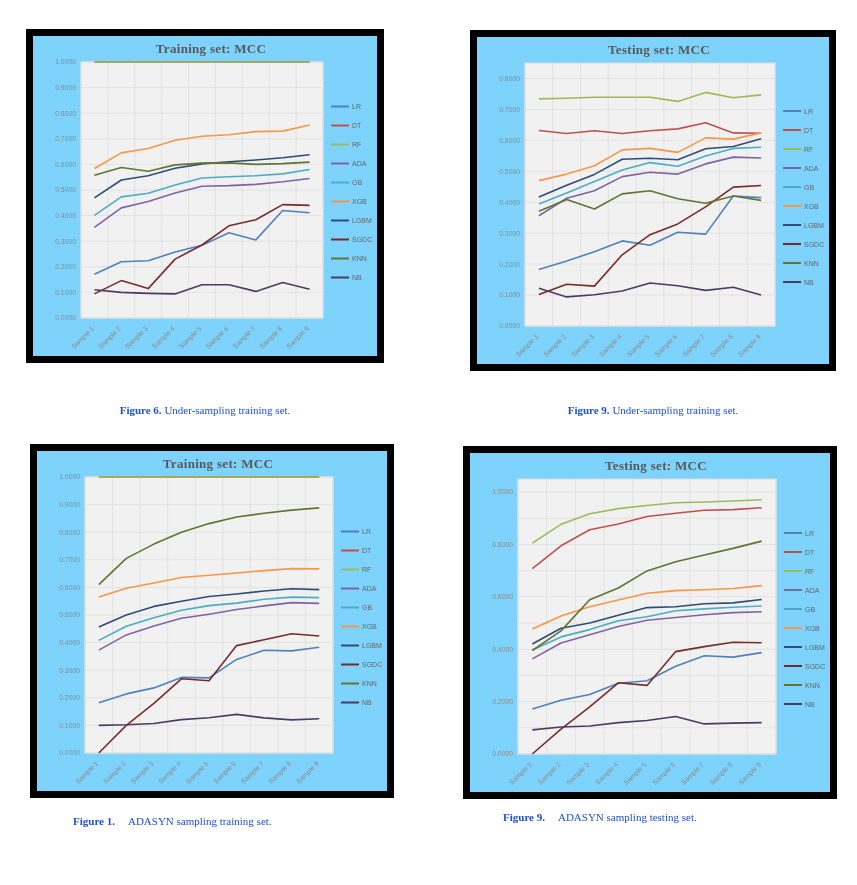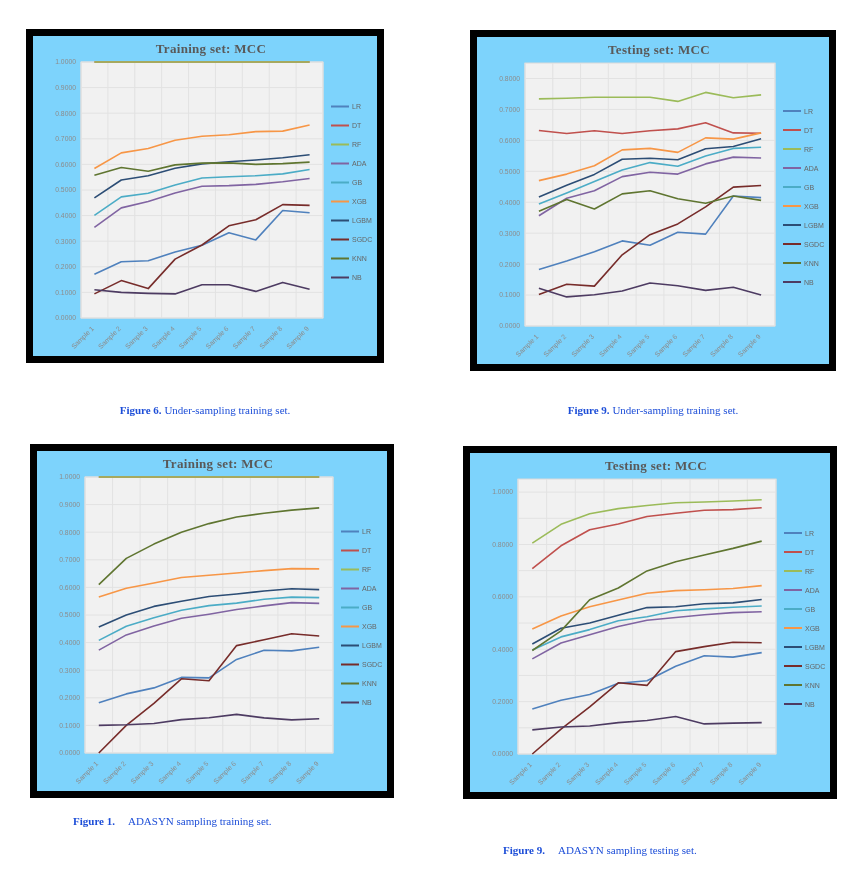--- a/index.html
+++ b/index.html
@@ -333,17 +333,17 @@
         <text x="335" y="234.5" class="ltxt">KNN</text>
         <line x1="314" y1="251" x2="332" y2="251" stroke="#4D3B62" stroke-width="2"></line>
         <text x="335" y="253.5" class="ltxt">NB</text>
       </svg>
   </div>
 
   <div class="caption cap-justify" style="left:73px;top:814px;width:252px;">
     <span class="fig-label wide-gap">Figure 1.</span><span>ADASYN sampling training set.</span>
   </div>
 
-  <div class="caption cap-justify" style="left:503px;top:810px;width:262px;margin-top:33px;">
+  <div class="caption cap-justify" style="left:503px;top:810px;width:262px;">
     <span class="fig-label wide-gap">Figure 9.</span><span>ADASYN sampling testing set.</span>
   </div>
 
 </div>
 
 </body></html>

